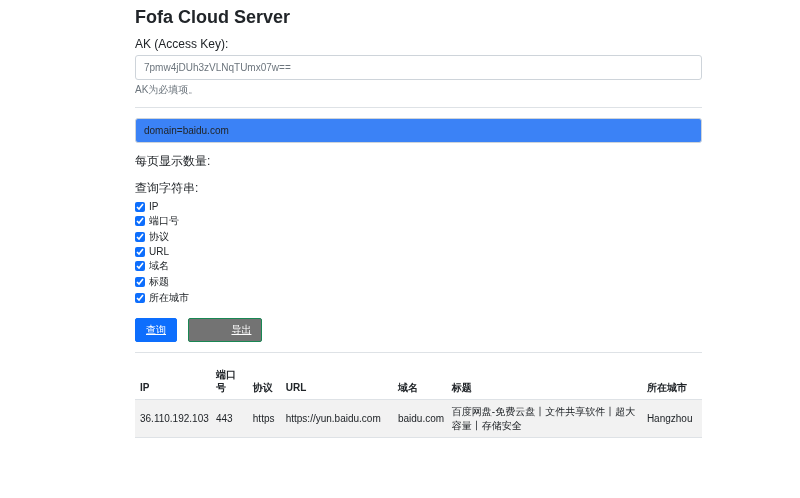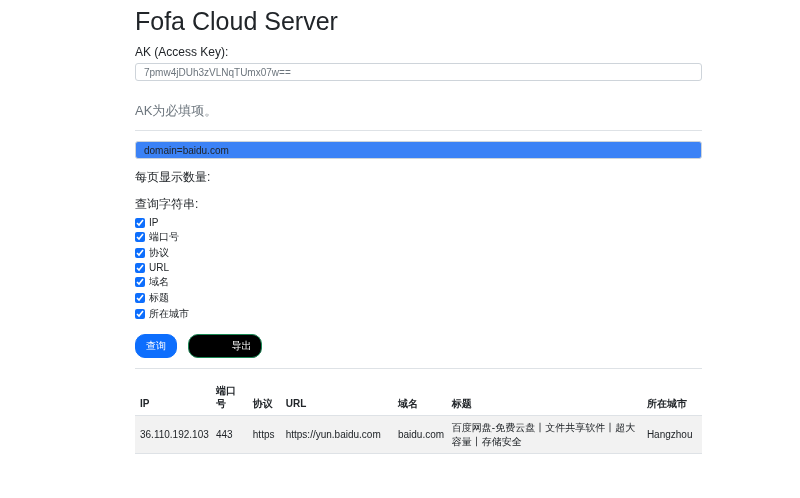--- a/index.html
+++ b/index.html
@@ -3,48 +3,48 @@
 <meta charset="utf-8">
 <style>
   * { box-sizing: border-box; }
   html, body { margin: 0; padding: 0; }
   body {
     width: 800px; height: 498px; overflow: hidden;
     background: #ffffff; color: #212529;
     font-family: "Liberation Sans", sans-serif;
   }
   .container { margin-left: 135px; width: 567px; padding-top: 7px; }
-  h1.page-title { font-size: 25px; font-weight: 400; margin: 0 0 9px 0; letter-spacing: 0; }
+  h1.page-title { font-size: 18px; font-weight: 700; margin: 0 0 9px 0; letter-spacing: 0; }
 
   .group { margin-bottom: 10px; }
   .field-label { display: block; font-size: 12px; margin-bottom: 4px; color: #212529; }
   .form-control {
-    display: block; width: 100%; height: 18px;
+    display: block; width: 100%; height: 25px;
     font-size: 10px; font-family: inherit;
     padding: 4px 8px; color: #212529;
     border: 1px solid #ced4da; border-radius: 3px;
     background: #ffffff; outline: none;
   }
   .form-control::placeholder { color: #6c757d; }
   .query-bg { background: #3b82f6; }
-  .form-text { font-size: 13px; color: #6c757d; margin-top: 21px; }
+  .form-text { font-size: 10px; color: #6c757d; margin-top: 3px; }
   hr.divider { border: 0; border-top: 1px solid #dee2e6; margin: 10px 0; }
 
   .check-list { margin-top: 2px; }
   .form-check { display: flex; align-items: center; gap: 4px; font-size: 10px; margin-bottom: 2px; cursor: pointer; }
   .form-check input[type="checkbox"] { width: 10px; height: 10px; margin: 0; accent-color: #0d6efd; }
 
   .btn-row { margin-top: 13px; }
   .btn {
     display: inline-block; font-size: 10px; font-family: inherit;
-    padding: 5px 10px; border-radius: 10px; border: 1px solid transparent;
-    color: #ffffff; cursor: pointer; line-height: 1.2;
+    padding: 5px 10px; border-radius: 2px; border: 1px solid transparent;
+    color: #ffffff; cursor: pointer; line-height: 1.2; text-decoration: underline;
   }
   .btn-primary { background: #0d6efd; border-color: #0d6efd; }
-  .btn-success { background: #000000; border-color: #198754; padding-left: 42px; }
+  .btn-success { background: #737373; border-color: #198754; padding-left: 42px; }
   .btn + .btn { margin-left: 7px; }
 
   table.results { width: 100%; border-collapse: collapse; table-layout: fixed; font-size: 10px; margin-top: 2px; }
   table.results th, table.results td { text-align: left; padding: 5px 5px; border-bottom: 1px solid #dee2e6; }
   table.results th { vertical-align: bottom; font-weight: 700; line-height: 1.3; }
   table.results td { vertical-align: middle; line-height: 1.35; white-space: nowrap; }
   table.results td.wrap { white-space: normal; }
   table.results tbody tr:nth-child(odd) { background: rgba(0,0,0,0.05); }
   col.c1 { width: 13.4%; } col.c2 { width: 6.5%; } col.c3 { width: 5.8%; }
   col.c4 { width: 19.8%; } col.c5 { width: 9.5%; } col.c6 { width: 34.4%; }

